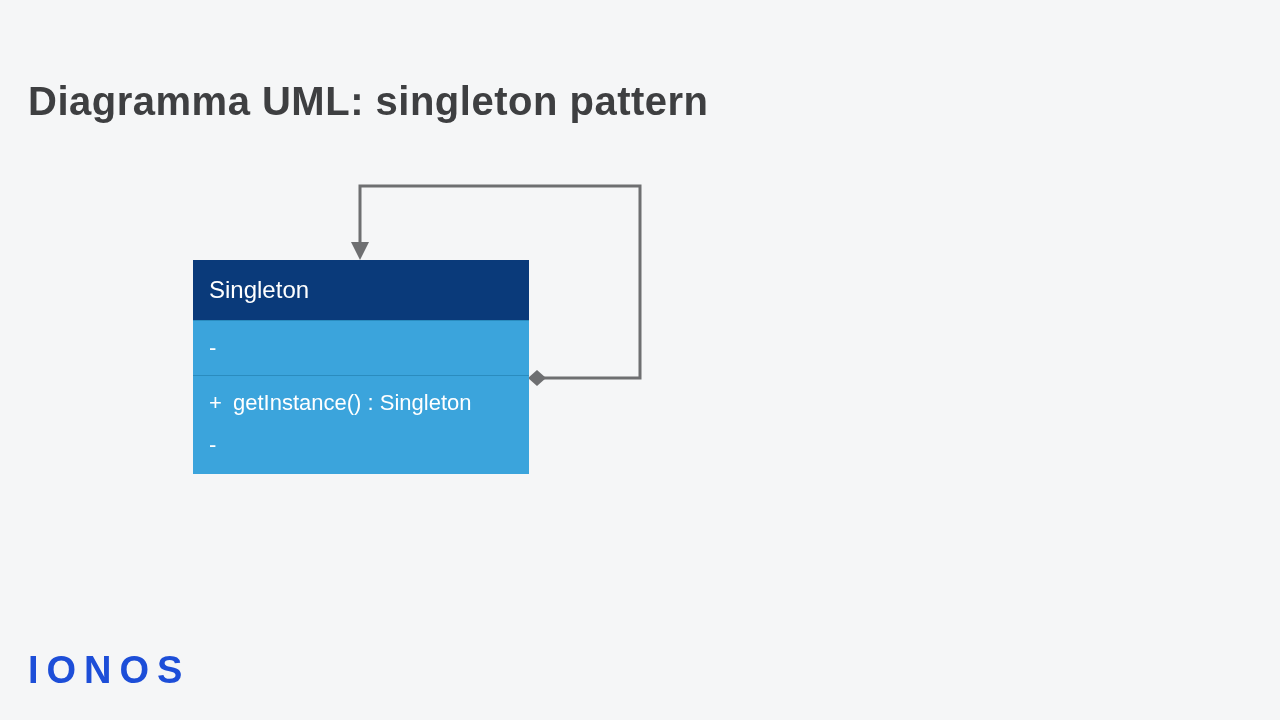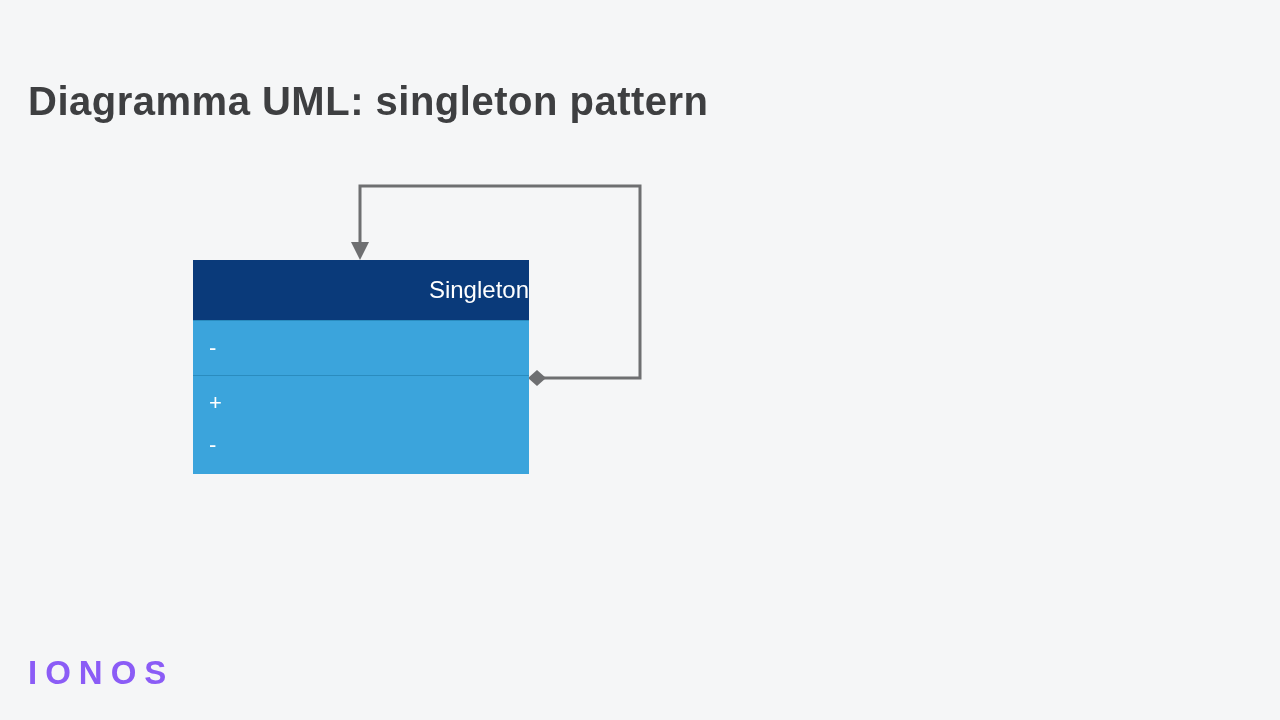--- a/index.html
+++ b/index.html
@@ -32,22 +32,22 @@
     left: 193px;
     top: 260px;
     width: 336px;
     background: #3ba4dc;
     color: #ffffff;
     font-size: 22px;
   }
   .uml-header {
     background: #0a3a7a;
     color: #ffffff;
-    text-align: right;
-    padding: 16px 0;
+    text-align: left;
+    padding: 16px 16px;
     font-size: 24px;
     font-weight: 400;
   }
   .uml-section {
     border-top: 1px solid #2a8cbf;
   }
   .uml-row {
     padding: 14px 16px;
     display: flex;
     align-items: baseline;
@@ -62,23 +62,23 @@
     left: 0;
     top: 0;
     width: 1280px;
     height: 720px;
     pointer-events: none;
   }
   .logo {
     position: absolute;
     left: 28px;
     bottom: 28px;
-    font-size: 33px;
+    font-size: 38px;
     font-weight: 700;
-    color: #8b5cf6;
+    color: #1d4ed8;
     letter-spacing: 8px;
     font-family: Arial, sans-serif;
   }
 </style>
 </head>
 <body>
 
 <h1 class="title">Diagramma UML: singleton pattern</h1>
 
 <div class="diagram-area">
@@ -94,20 +94,21 @@
 
     <div class="uml-section">
       <div class="uml-row">
         <span class="vis">-</span>
       </div>
     </div>
 
     <div class="uml-section">
       <div class="uml-row tight-top">
         <span class="vis">+</span>
+        <span>getInstance() : Singleton</span>
       </div>
       <div class="uml-row tight-bottom">
         <span class="vis">-</span>
       </div>
     </div>
   </div>
 
 </div>
 
 <div class="logo">IONOS</div>

